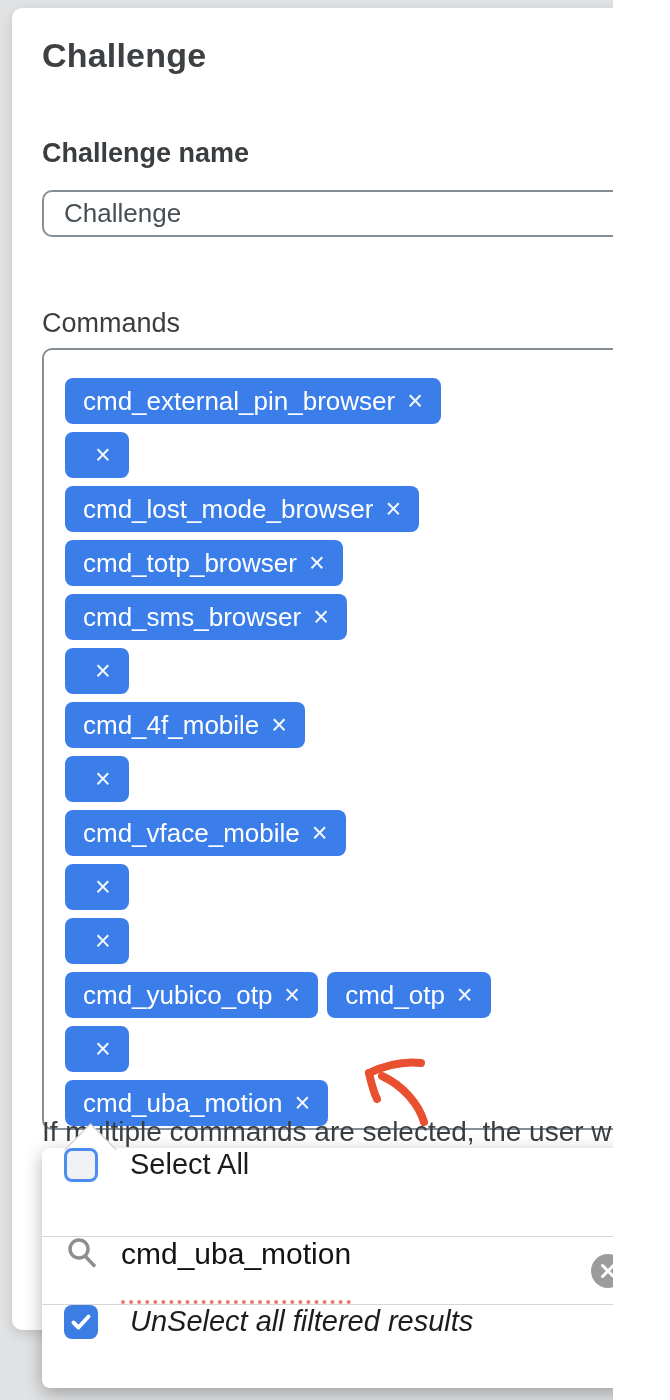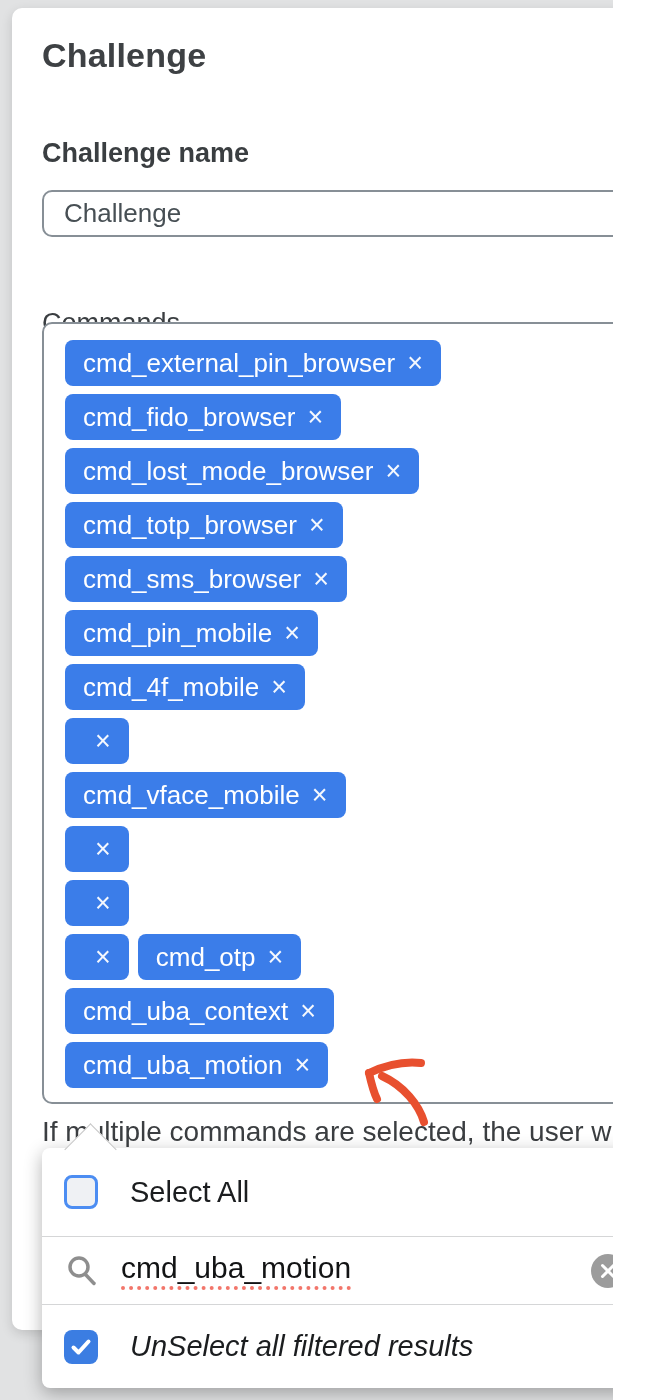--- a/index.html
+++ b/index.html
@@ -25,23 +25,23 @@
   }
   .lbl-name{top:130px;font-weight:bold;}
   .lbl-commands{top:272px;margin-top:28px;}
   .text-input{
     position:absolute;left:30px;top:182px;width:594px;height:47px;
     border:2px solid #878f96;border-radius:10px;background:#fff;
     font-family:"Liberation Sans", sans-serif;
     font-size:26px;color:#474f54;padding:0 0 0 20px;box-sizing:border-box;outline:none;
   }
   .commands-box{
-    position:absolute;left:30px;top:314px;width:591px;height:782px;
+    position:absolute;left:30px;top:340px;width:591px;height:782px;
     border:2px solid #878f96;border-radius:10px;background:#fff;
-    box-sizing:border-box;padding:16px 18px 12px 21px;overflow:hidden;
+    box-sizing:border-box;padding:28px 18px 12px 21px;overflow:hidden;
   }
   .chip-rows{display:flex;flex-direction:column;gap:8px;}
   .chip-row{display:flex;gap:9px;}
   .chip{
     display:inline-flex;align-items:center;height:46px;
     background:#3b7de9;color:#ffffff;border-radius:8px;
     padding:0 18px;font-size:26px;white-space:nowrap;cursor:pointer;
   }
   .chip-x{margin-left:12px;font-size:27px;line-height:1;opacity:.95;}
   .help-text{
@@ -54,21 +54,21 @@
   .dropdown{
     position:absolute;left:42px;top:1148px;width:598px;height:240px;z-index:30;
     background:#ffffff;border-radius:8px;
     box-shadow:0 5px 18px rgba(0,0,0,0.30);
   }
   .dropdown-caret{
     position:absolute;left:30px;top:-17px;width:36px;height:36px;
     background:#ffffff;transform:rotate(45deg);
     border-top:1px solid #c6c6c6;border-left:1px solid #c6c6c6;
   }
-  .dd-row{position:absolute;left:0;width:100%;display:flex;align-items:center;}
+  .dd-row{position:absolute;left:0;width:100%;display:flex;}
   .dd-row-selectall{top:0;height:88px;}
   .dd-row-search{top:89px;height:67px;}
   .dd-row-unselect{top:157px;height:83px;font-style:italic;}
   .dd-divider{position:absolute;left:0;width:100%;height:1px;background:#d5d6d7;}
   .dd-div1{top:88px;}
   .dd-div2{top:156px;}
   .checkbox{
     width:34px;height:34px;border-radius:8px;box-sizing:border-box;
     margin-left:22px;flex:0 0 auto;display:flex;align-items:center;justify-content:center;
     cursor:pointer;
@@ -104,21 +104,20 @@
     <div class="commands-box">
       <div class="chip-rows">
           <div class="chip-row">
             <span class="chip">
               <span>cmd_external_pin_browser</span>
               <span class="chip-x">×</span>
             </span>
           </div>
           <div class="chip-row">
             <span class="chip">
-              <span>cmd_fido_browser</span>
               <span class="chip-x">×</span>
             </span>
           </div>
           <div class="chip-row">
             <span class="chip">
               <span>cmd_lost_mode_browser</span>
               <span class="chip-x">×</span>
             </span>
           </div>
           <div class="chip-row">
@@ -128,21 +127,20 @@
             </span>
           </div>
           <div class="chip-row">
             <span class="chip">
               <span>cmd_sms_browser</span>
               <span class="chip-x">×</span>
             </span>
           </div>
           <div class="chip-row">
             <span class="chip">
-              <span>cmd_pin_mobile</span>
               <span class="chip-x">×</span>
             </span>
           </div>
           <div class="chip-row">
             <span class="chip">
               <span>cmd_4f_mobile</span>
               <span class="chip-x">×</span>
             </span>
           </div>
           <div class="chip-row">
@@ -161,30 +159,30 @@
               <span class="chip-x">×</span>
             </span>
           </div>
           <div class="chip-row">
             <span class="chip">
               <span class="chip-x">×</span>
             </span>
           </div>
           <div class="chip-row">
             <span class="chip">
+              <span>cmd_yubico_otp</span>
               <span class="chip-x">×</span>
             </span>
             <span class="chip">
               <span>cmd_otp</span>
               <span class="chip-x">×</span>
             </span>
           </div>
           <div class="chip-row">
             <span class="chip">
-              <span>cmd_uba_context</span>
               <span class="chip-x">×</span>
             </span>
           </div>
           <div class="chip-row">
             <span class="chip">
               <span>cmd_uba_motion</span>
               <span class="chip-x">×</span>
             </span>
           </div>
         </div>

